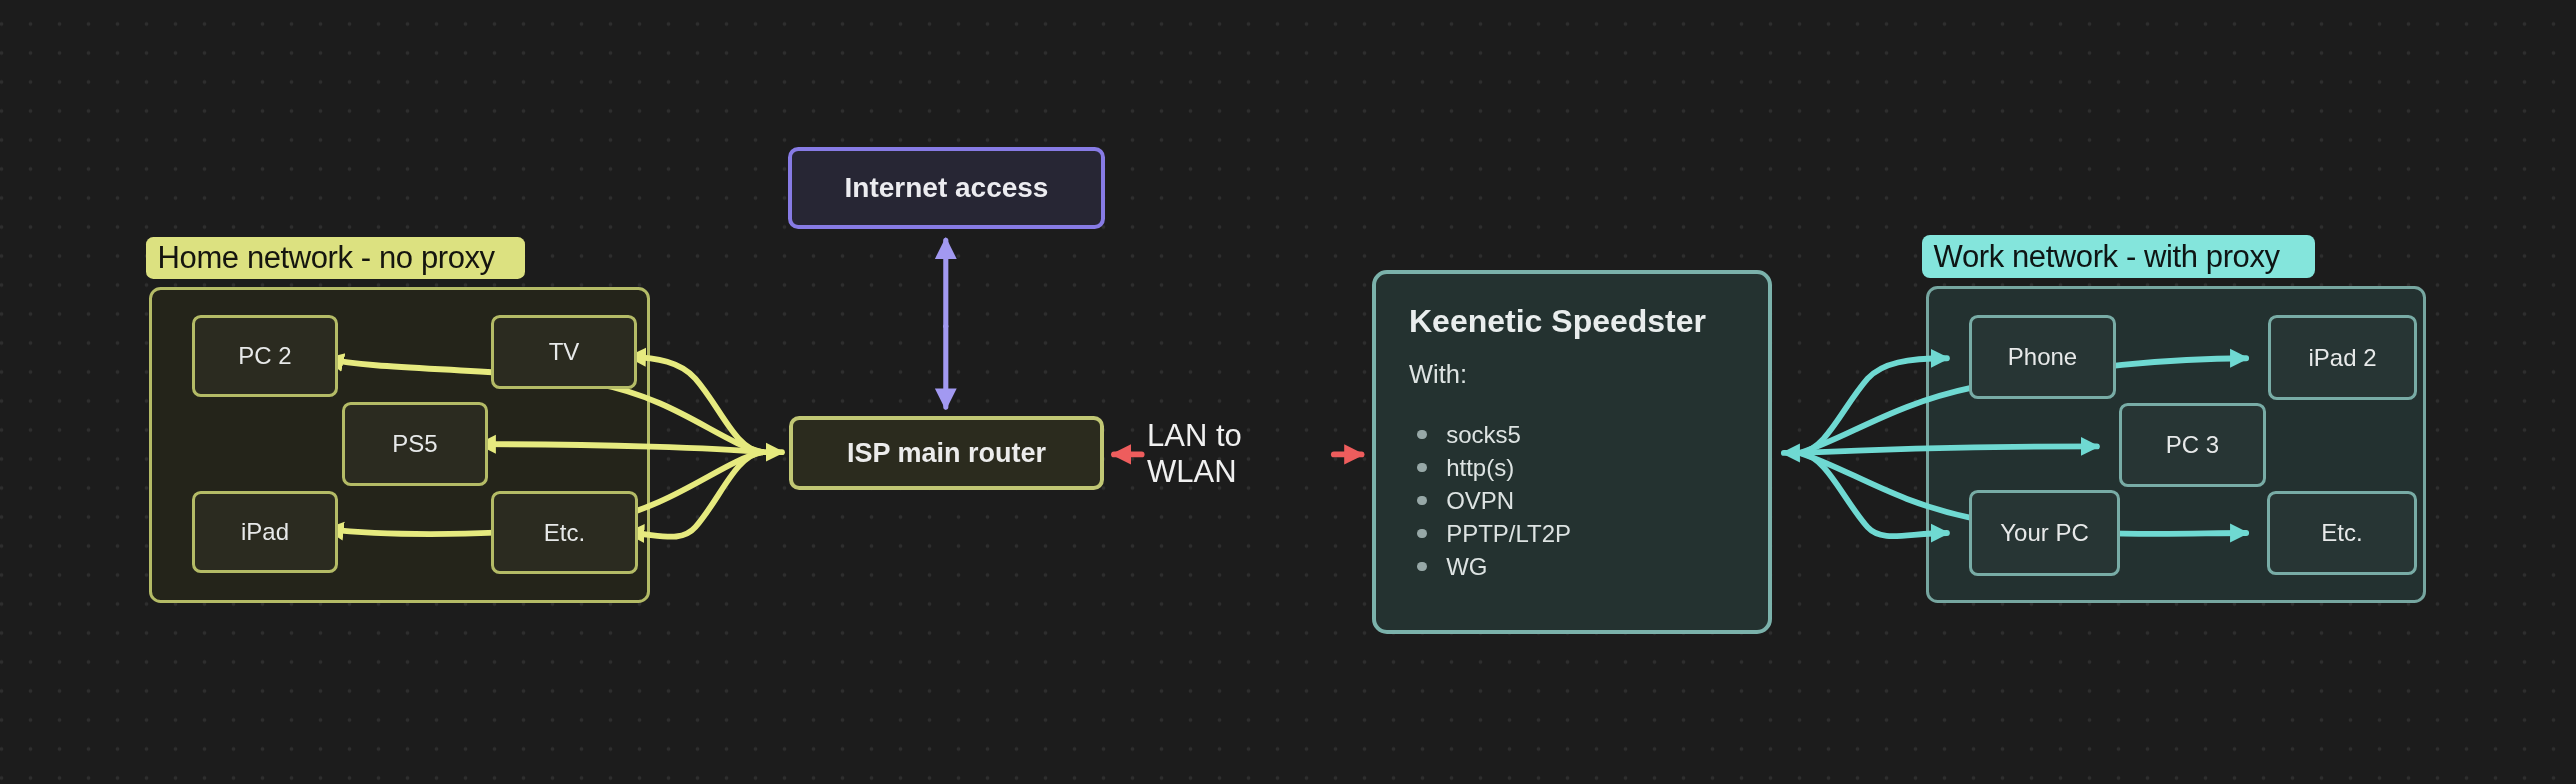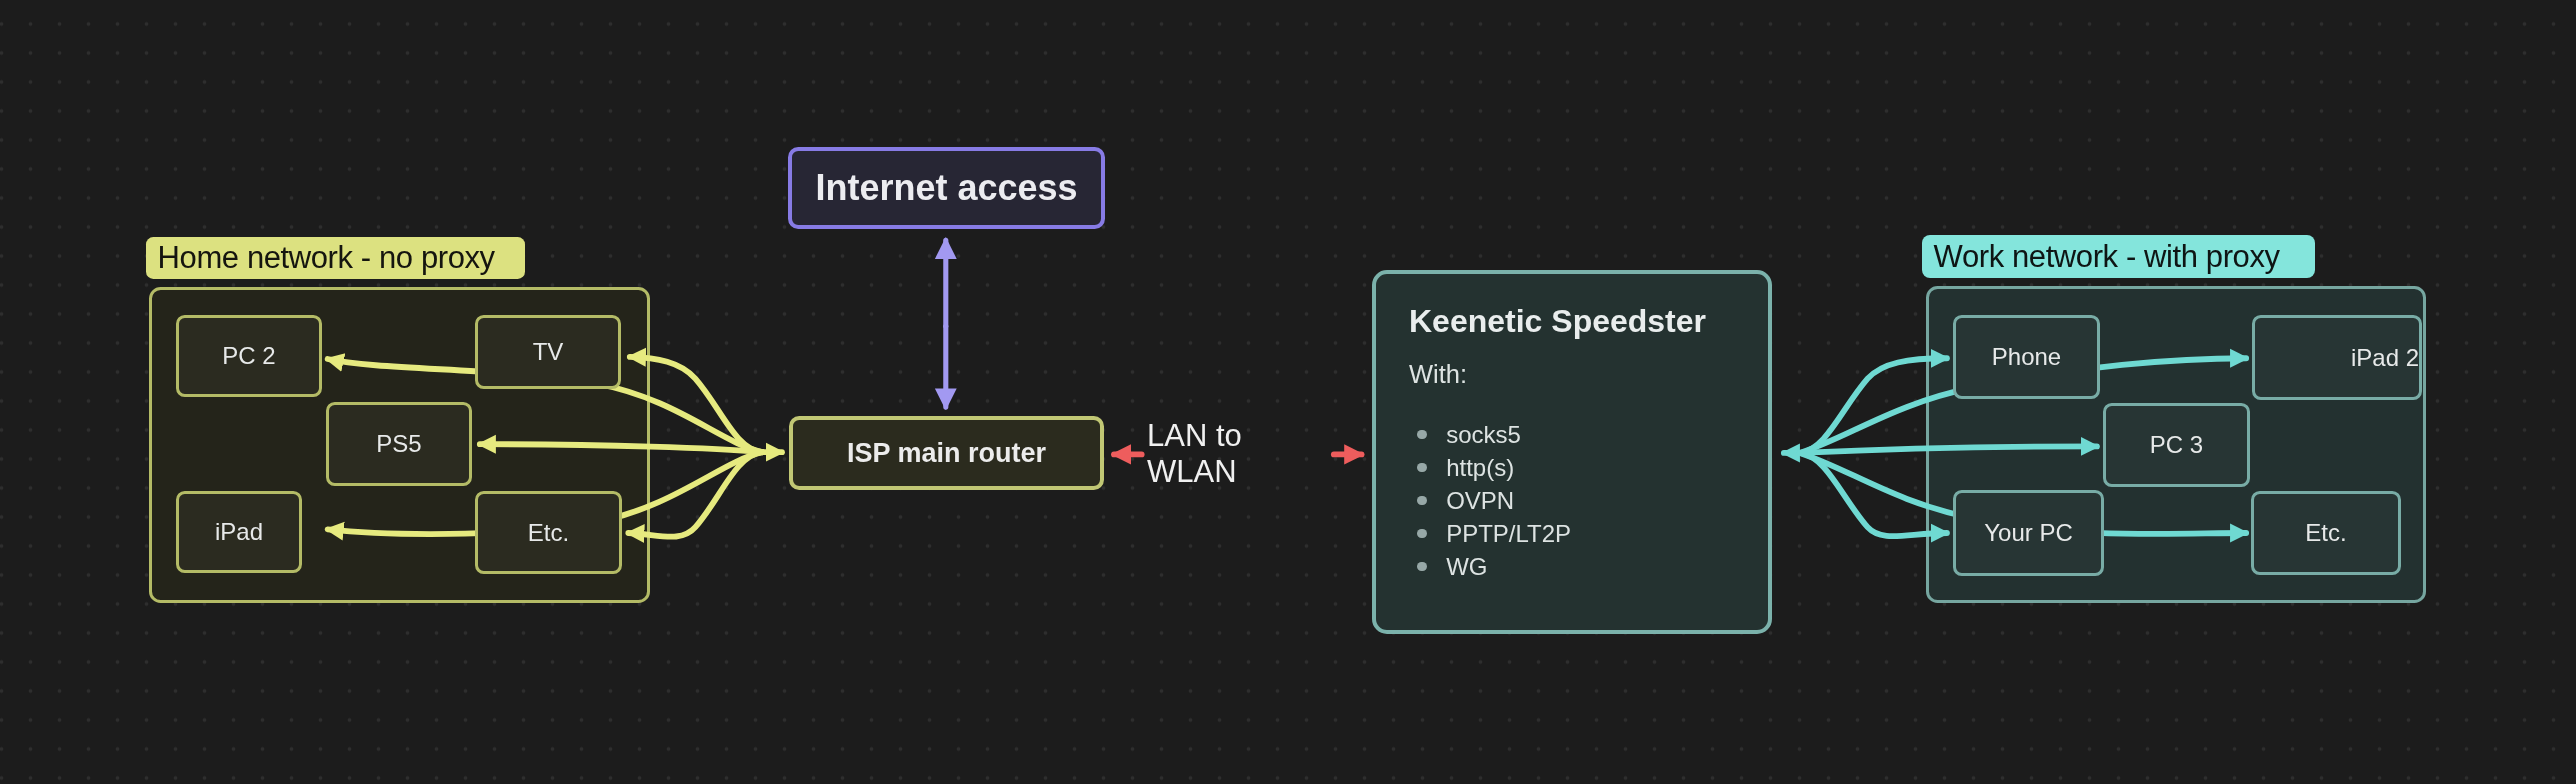--- a/index.html
+++ b/index.html
@@ -27,31 +27,31 @@
 
   
   .group-box{border-radius:11.6px;}
   .home-box{left:149px;top:287px;width:501px;height:316px;border:3.6px solid #b4bb66;background:#24241a;}
   .work-box{left:1926px;top:286px;width:500px;height:317px;border:3.6px solid #76a6a0;background:#233130;}
 
   
   .node{
     border-radius:8.7px;
     display:flex;align-items:center;justify-content:center;
-    font-size:24px;color:#e7e9e9;z-index:25;
+    font-size:24px;color:#e7e9e9;z-index:25;margin-left:16px;
   }
   .node-y{border:3.6px solid #b4bb66;background:#2b2b20;}
   .node-t{border:3.6px solid #78aca6;background:#273534;}
 
   
   .internet-box{
     left:788px;top:147px;width:317px;height:82px;
     border:4.4px solid #877be5;background:#272634;border-radius:10.2px;
     display:flex;align-items:center;justify-content:center;
-    font-size:36px;font-weight:700;color:#ececf0;z-index:12;
+    font-size:28px;font-weight:700;color:#ececf0;z-index:12;
   }
   .isp-box{
     left:789px;top:416px;width:315px;height:74px;
     border:4.4px solid #c1c774;background:#2b2b1e;border-radius:10.2px;
     display:flex;align-items:center;justify-content:center;
     font-size:27px;font-weight:700;color:#ececec;z-index:12;
   }
   .keenetic-box{
     left:1372px;top:270px;width:400px;height:364px;
     border:4.4px solid #7bb2ab;background:#243230;border-radius:15px;
@@ -163,31 +163,31 @@
 
   <div class="abs node node-y" style="left:176px;top:315px;width:146px;height:82px;">
     <span>PC 2</span>
   </div>
   <div class="abs node node-y" style="left:475px;top:315px;width:146px;height:74px;">
     <span>TV</span>
   </div>
   <div class="abs node node-y" style="left:326px;top:402px;width:146px;height:84px;">
     <span>PS5</span>
   </div>
-  <div class="abs node node-y" style="left:176px;top:491px;width:126px;height:82px;">
+  <div class="abs node node-y" style="left:176px;top:491px;width:146px;height:82px;">
     <span>iPad</span>
   </div>
   <div class="abs node node-y" style="left:475px;top:491px;width:147px;height:83px;">
     <span>Etc.</span>
   </div>
 
   <div class="abs node node-t" style="left:1953px;top:315px;width:147px;height:84px;">
     <span>Phone</span>
   </div>
-  <div class="abs node node-t" style="left:2252px;top:315px;width:170px;height:85px;justify-content:flex-end;">
+  <div class="abs node node-t" style="left:2252px;top:315px;width:149px;height:85px;">
     <span>iPad 2</span>
   </div>
   <div class="abs node node-t" style="left:2103px;top:403px;width:147px;height:84px;">
     <span>PC 3</span>
   </div>
   <div class="abs node node-t" style="left:1953px;top:490px;width:151px;height:86px;">
     <span>Your PC</span>
   </div>
   <div class="abs node node-t" style="left:2251px;top:491px;width:150px;height:84px;">
     <span>Etc.</span>

